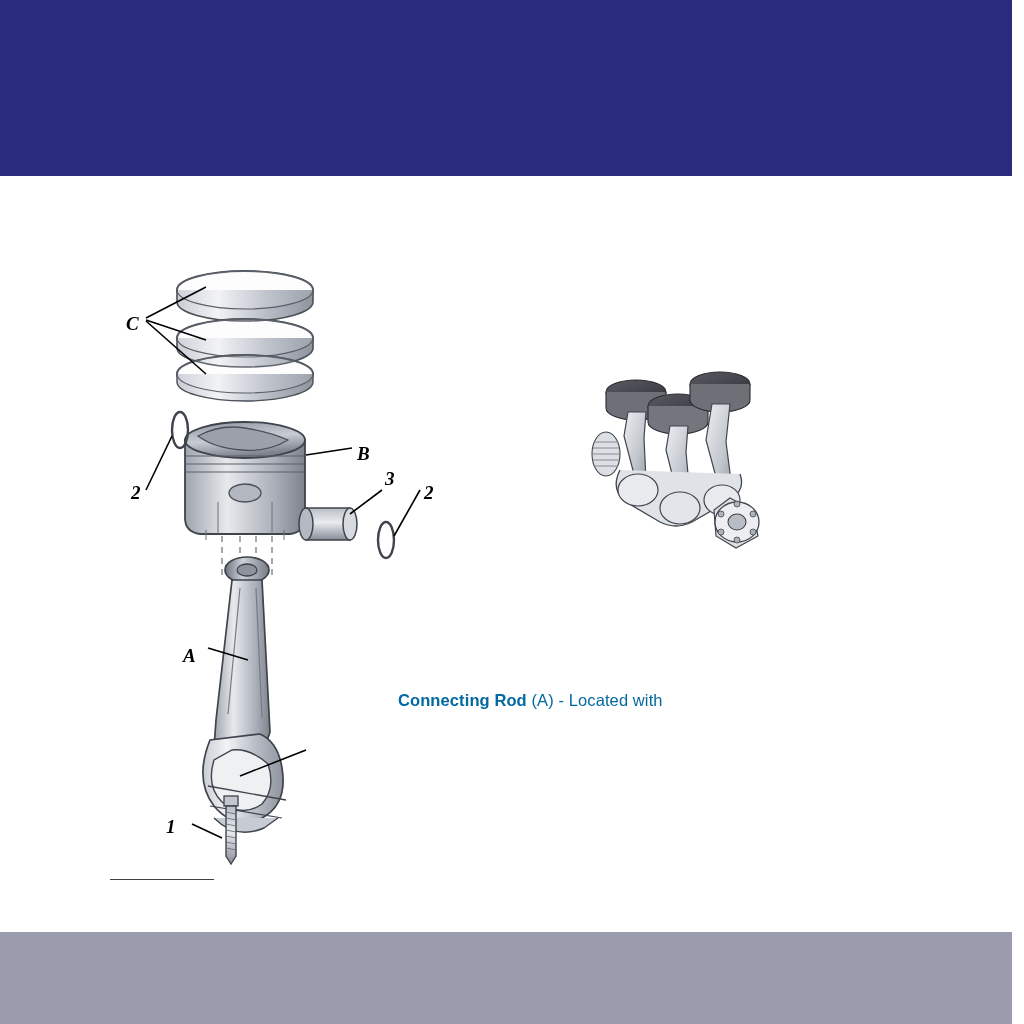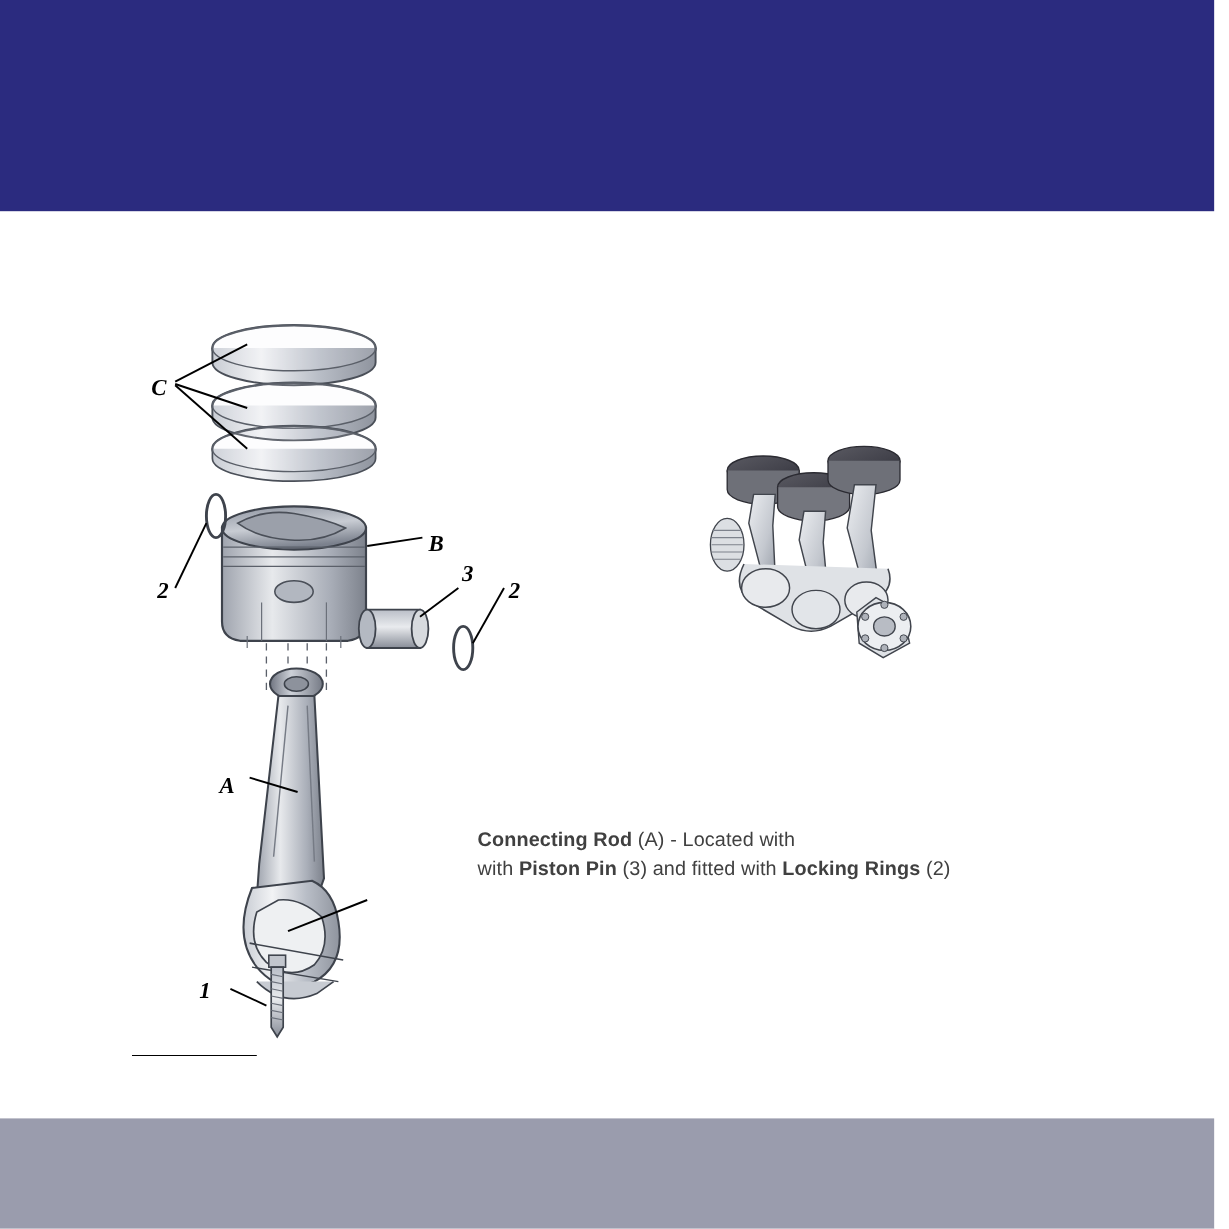--- a/index.html
+++ b/index.html
@@ -44,21 +44,21 @@
     height: 1024px;
     background: #ffffff;
   }
   .caption {
     position: absolute;
     left: 398px;
     top: 688px;
     width: 500px;
     font-size: 16.5px;
     line-height: 24.3px;
-    color: #404040;
+    color: #0369a1;
     letter-spacing: 0.1px;
   }
   .caption .b { font-weight: bold; }
   .diagram-left {
     position: absolute;
     left: 110px;
     top: 240px;
     width: 340px;
     height: 640px;
   }
@@ -273,18 +273,15 @@
         <ellipse cx="26" cy="104" rx="14" ry="22" fill="#dcdfe3" stroke="#41454d" stroke-width="1.1"></ellipse>
         <path d="M14 92 L38 92 M13 98 L39 98 M13 104 L39 104 M13 110 L39 110 M14 116 L38 116" stroke="#7d828c" stroke-width="0.9"></path>
       </g>
     </svg>
   </div>
 
   <div class="caption">
     <div>
       <span class="b">Connecting Rod</span><span> (A) - Located with</span>
     </div>
-    <div>
-      <span>with </span><span class="b">Piston Pin</span><span> (3) and fitted with </span><span class="b">Locking Rings</span><span> (2)</span>
-    </div>
   </div>
 
 </div>
 
 </body></html>

